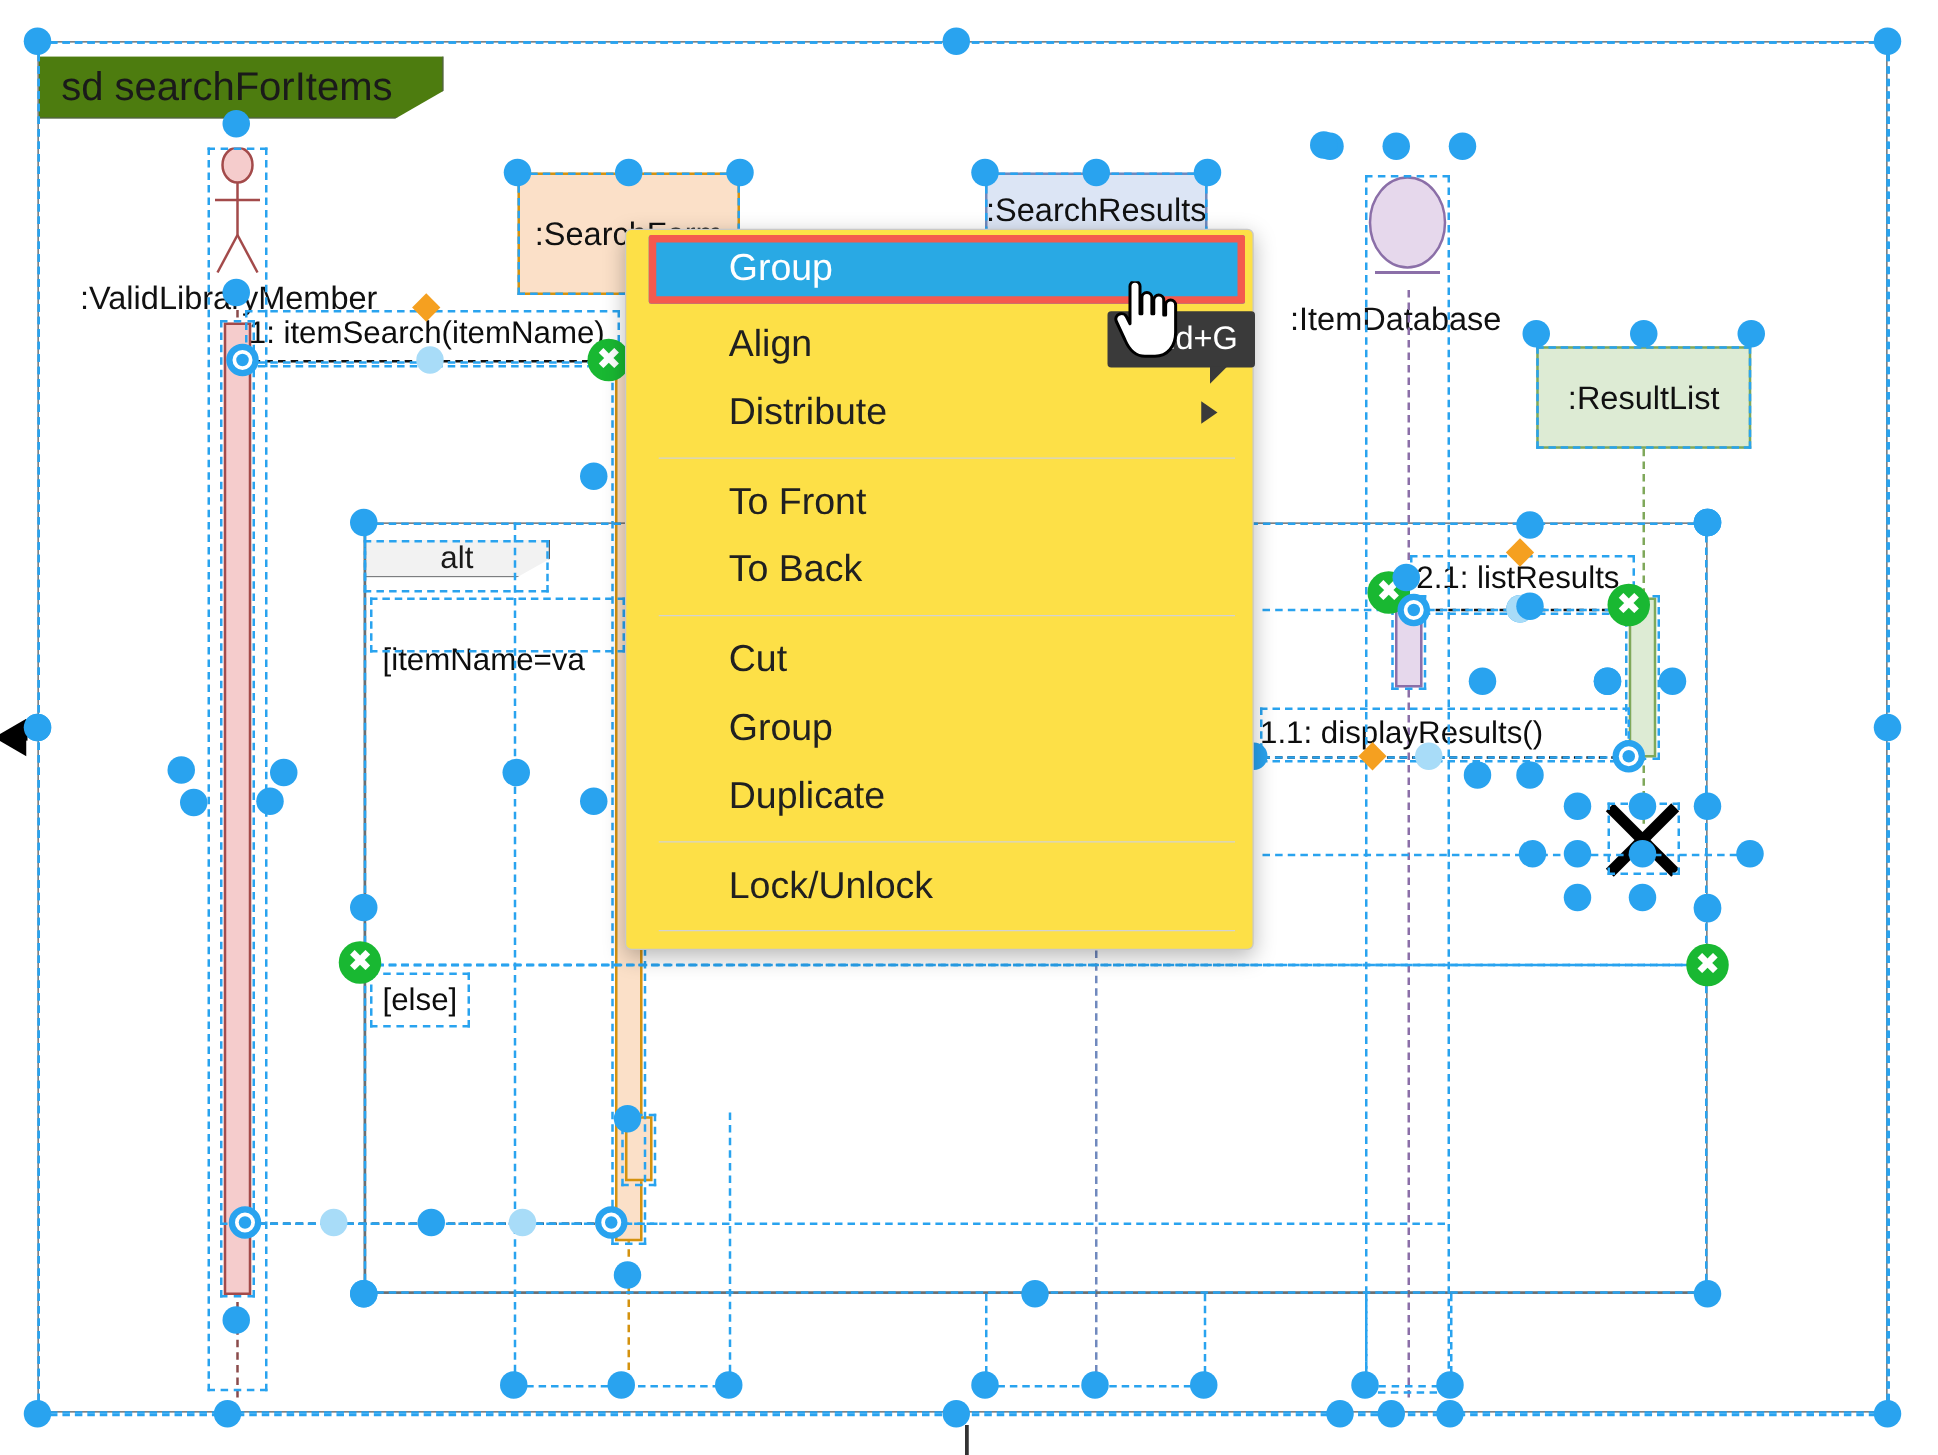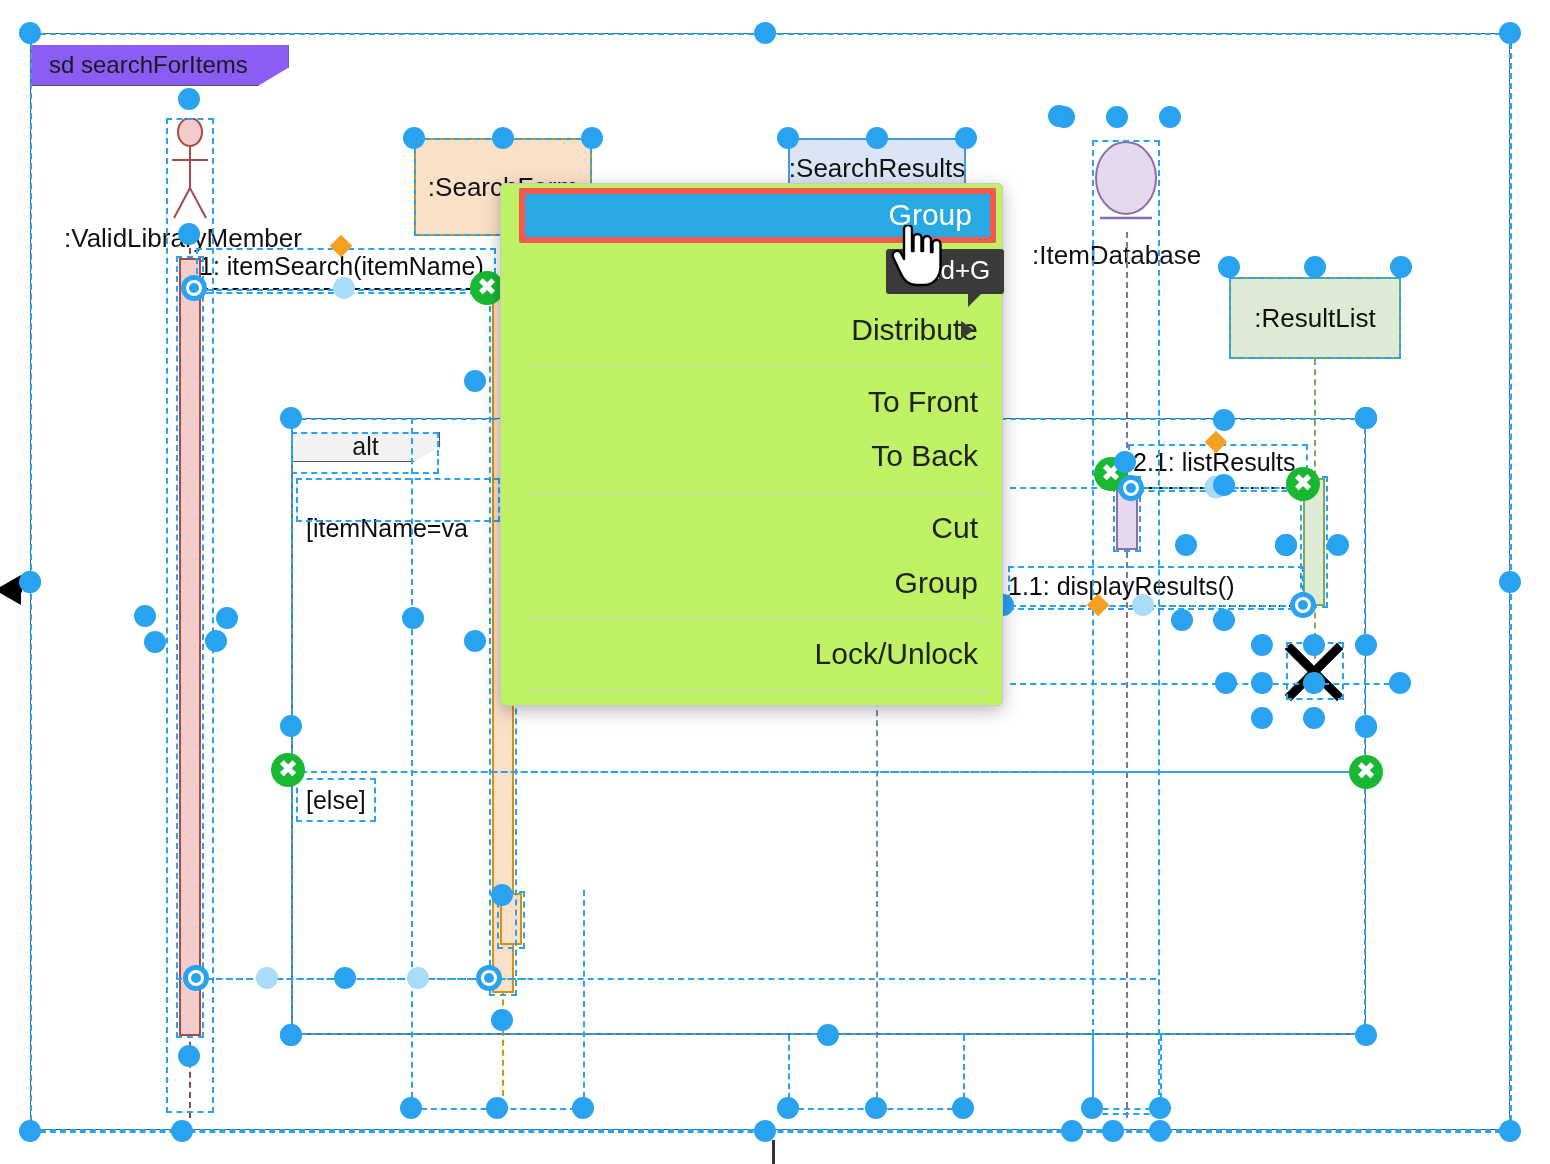--- a/index.html
+++ b/index.html
@@ -20,26 +20,26 @@
   
   .abs { position: absolute; }
 
   
   .frame-border {
     position: absolute;
     border: 1.6px solid #55585b;
   }
   .frame-tag {
     position: absolute;
-    background: #8b5cf6;
+    background: #4d7c0f;
     border: 1.6px solid #55585b;
     border-left: none;
     border-top: none;
     color: #1a1a1a;
-    font-size: 24px;
+    font-size: 32px;
     padding: 6px 40px 6px 18px;
     white-space: nowrap;
     clip-path: polygon(0 0, 100% 0, 100% 55%, 88% 100%, 0 100%);
     text-align: center;
   }
   .frag-tag {
     position: absolute;
     background: #f2f2f2;
     border: 1.6px solid #55585b;
     border-left: none;
@@ -172,27 +172,26 @@
     background: #000;
     transform: translate(0,-50%);
   }
 
   
   .actor svg { display:block; }
 
   
   #context-menu {
     position: absolute;
-    background: #bef264;
+    background: #fde047;
     border: 1px solid #c8c8c8;
     border-radius: 5px;
     box-shadow: 0 5px 18px rgba(0,0,0,0.28);
     padding: 0 0 6px 12px;
     z-index: 60;
-    text-align: right;
   }
   .menu-item {
     position: relative;
     font-size: 30px;
     color: #202020;
     padding: 9px 24px 9px 70px;
     white-space: nowrap;
     line-height: 1.22;
   }
   .menu-item.highlighted {
@@ -498,20 +497,23 @@
     <div class="menu-item">
       <span>To Back</span>
     </div>
     <div class="menu-sep"></div>
     <div class="menu-item">
       <span>Cut</span>
     </div>
     <div class="menu-item">
       <span>Group</span>
     </div>
+    <div class="menu-item">
+      <span>Duplicate</span>
+    </div>
     <div class="menu-sep"></div>
     <div class="menu-item">
       <span>Lock/Unlock</span>
     </div>
     <div class="menu-sep"></div>
   </div>
 
   <div id="shortcut-tooltip" style="left:886px; top:249px;">
     <span>Cmd+G</span>
   </div>

